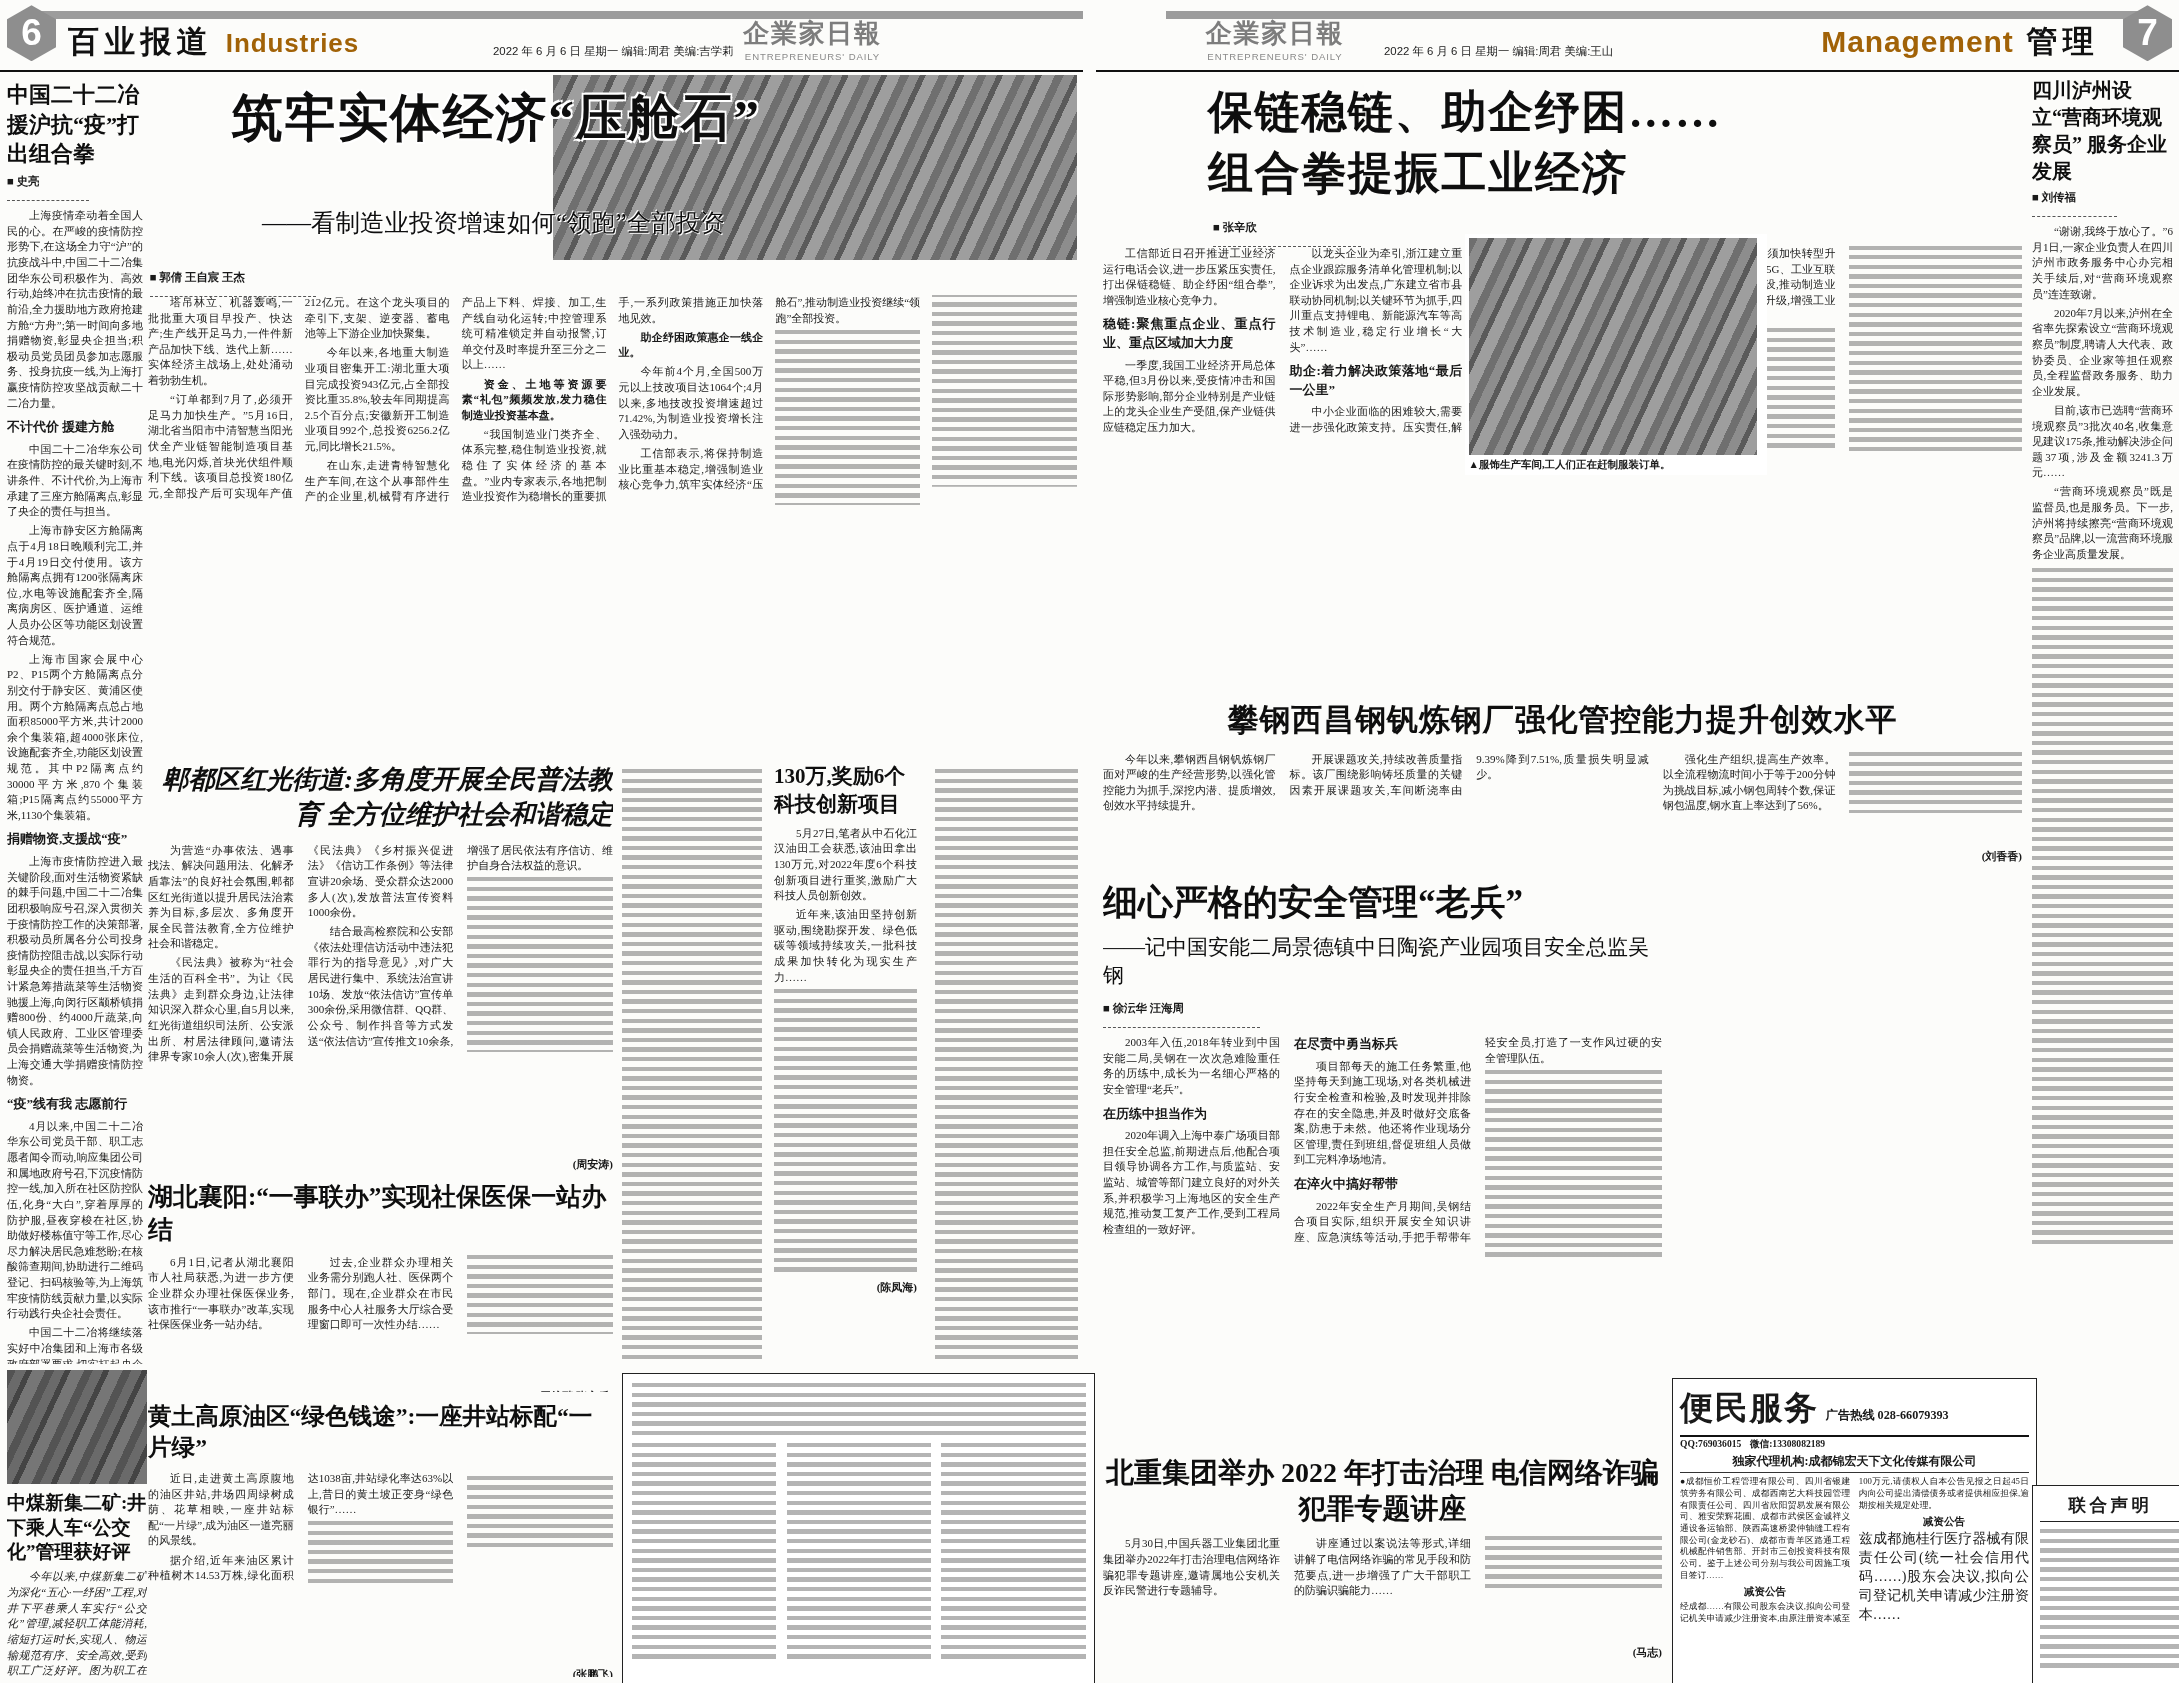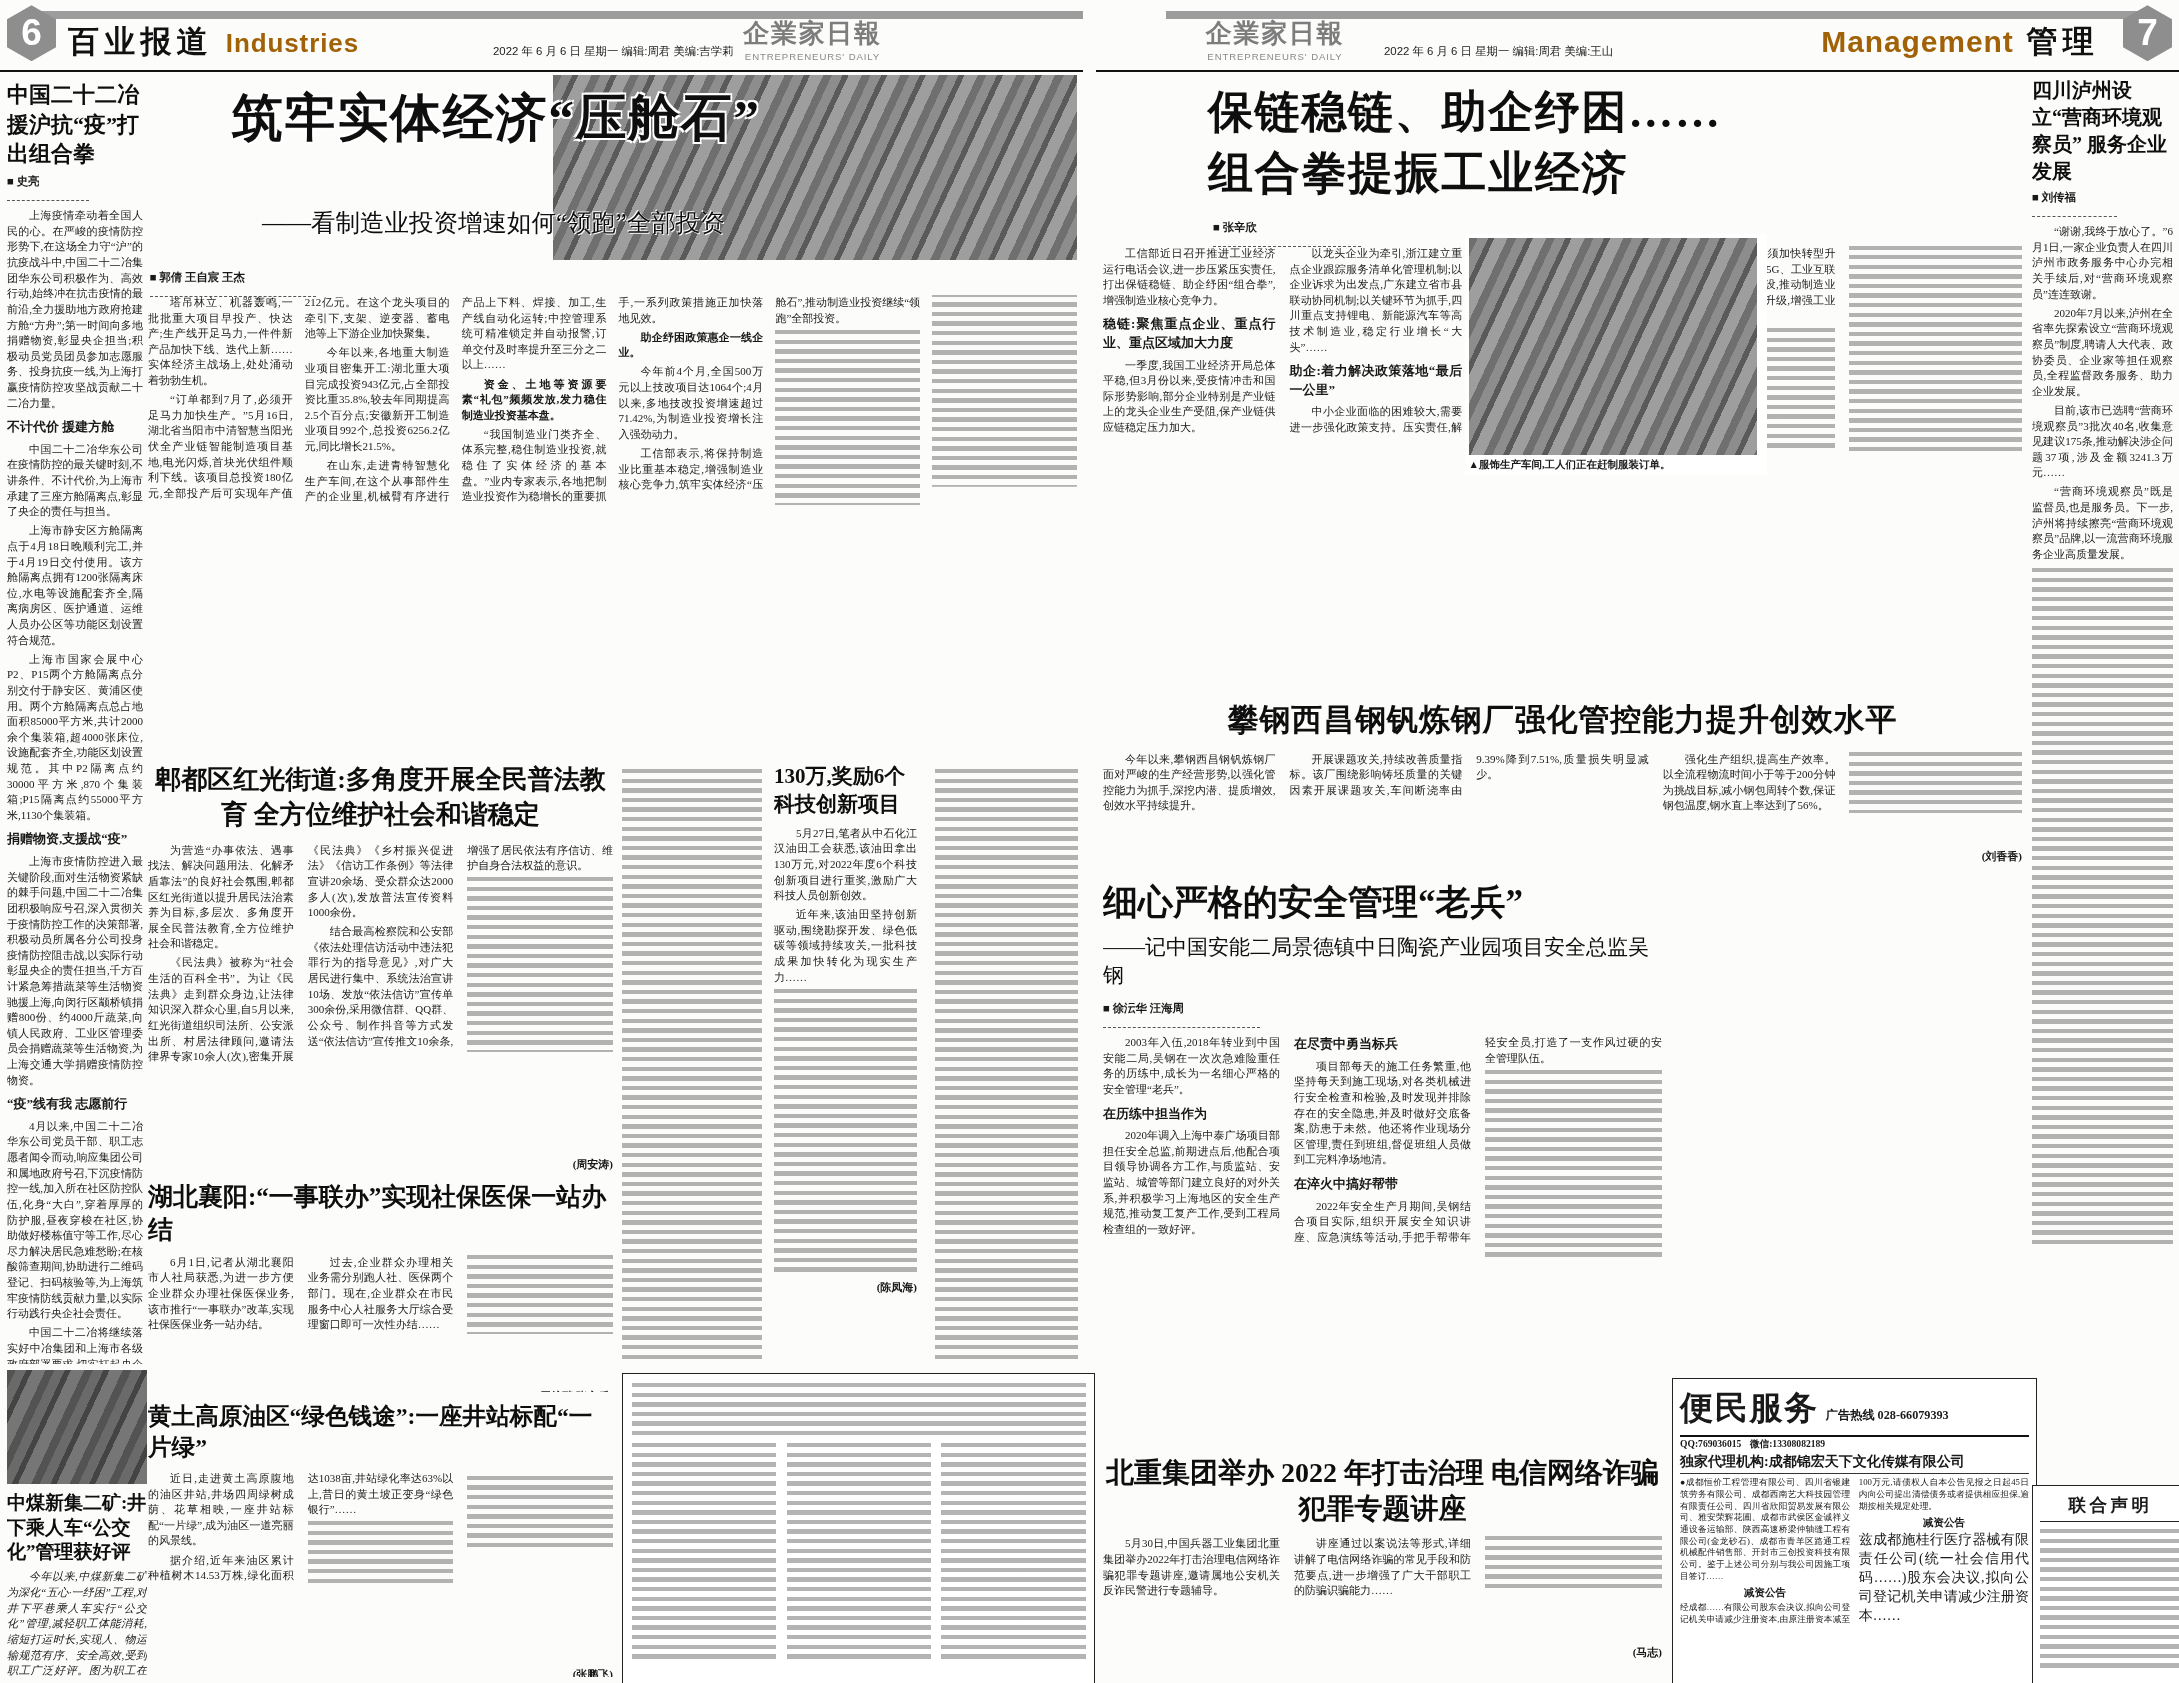--- a/index.html
+++ b/index.html
@@ -97,21 +97,21 @@
         <p class="b">资金、土地等资源要素“礼包”频频发放,发力稳住制造业投资基本盘。</p>
         <p>“我国制造业门类齐全、体系完整,稳住制造业投资,就稳住了实体经济的基本盘。”业内专家表示,各地把制造业投资作为稳增长的重要抓手,一系列政策措施正加快落地见效。</p>
         <p class="b">助企纾困政策惠企一线企业。</p>
         <p>今年前4个月,全国500万元以上技改项目达1064个;4月以来,多地技改投资增速超过71.42%,为制造业投资增长注入强劲动力。</p>
         <p>工信部表示,将保持制造业比重基本稳定,增强制造业核心竞争力,筑牢实体经济“压舱石”,推动制造业投资继续“领跑”全部投资。</p>
         <div class="fill" style="height:367px;"></div>
       </div>
     </div>
 
     <div class="abs" style="left:148px;top:762px;width:465px;height:412px;">
-      <h2 style="font-size:26px;line-height:1.35;text-align:center;">郫都区红光街道:多角度开展全民普法教育 全方位维护社会和谐稳定</h2>
+      <h2 style="font-size:26px;line-height:1.35;text-align:right;font-style:italic;">郫都区红光街道:多角度开展全民普法教育 全方位维护社会和谐稳定</h2>
       <div class="body cols3" style="height:311px;margin-top:10.5px;">
         <p>为营造“办事依法、遇事找法、解决问题用法、化解矛盾靠法”的良好社会氛围,郫都区红光街道以提升居民法治素养为目标,多层次、多角度开展全民普法教育,全方位维护社会和谐稳定。</p>
         <p>《民法典》被称为“社会生活的百科全书”。为让《民法典》走到群众身边,让法律知识深入群众心里,自5月以来,红光街道组织司法所、公安派出所、村居法律顾问,邀请法律界专家10余人(次),密集开展《民法典》《乡村振兴促进法》《信访工作条例》等法律宣讲20余场、受众群众达2000多人(次),发放普法宣传资料1000余份。</p>
         <p>结合最高检察院和公安部《依法处理信访活动中违法犯罪行为的指导意见》,对广大居民进行集中、系统法治宣讲10场、发放“依法信访”宣传单300余份,采用微信群、QQ群、公众号、制作抖音等方式发送“依法信访”宣传推文10余条,增强了居民依法有序信访、维护自身合法权益的意识。</p>
         <div class="fill" style="height:175px;"></div>
       </div>
       <div class="sig">(周安涛)</div>
     </div>
 
     <div class="abs" style="left:148px;top:1181px;width:465px;height:211px;">
@@ -235,21 +235,21 @@
 
     <div class="abs box" style="left:576px;top:1378px;width:349px;height:300px;padding:7px;">
       <div style="display:flex;align-items:baseline;gap:7px;border-bottom:2.6px solid #111;padding-bottom:3.5px;">
         <div style="font-size:33px;font-weight:bold;letter-spacing:1.7px;">便民服务</div>
         <div style="font-size:12.2px;font-weight:bold;">广告热线 028-66079393</div>
       </div>
       <div style="font-size:9.6px;font-weight:bold;margin-top:1.7px;display:flex;gap:8.7px;">
         <span>QQ:769036015</span>
         <span>微信:13308082189</span>
       </div>
-      <div style="font-size:14px;font-weight:bold;border-bottom:0.9px solid #333;padding:1.7px 0;">独家代理机构:成都锦宏天下文化传媒有限公司</div>
+      <div style="font-size:12px;font-weight:bold;border-bottom:0.9px solid #333;padding:1.7px 0;text-align:center;">独家代理机构:成都锦宏天下文化传媒有限公司</div>
       <div style="column-count:2;column-gap:8.7px;margin-top:3.5px;height:208px;overflow:hidden;">
         <p style="font-size:8.7px;line-height:1.35;margin:0;text-align:justify;">●成都恒价工程管理有限公司、四川省银建筑劳务有限公司、成都西南艺大科技园管理有限责任公司、四川省欣阳贸易发展有限公司、雅安荣辉花圃、成都市武侯区金诚祥义通设备运输部、陕西高速桥梁仲轴缝工程有限公司(金龙砂石)、成都市青羊区路通工程机械配件销售部、开封市三创投资科技有限公司。鉴于上述公司分别与我公司因施工项目签订……</p>
         <p style="font-size:10.5px;font-weight:bold;text-align:center;margin:3.5px 0 1.7px;">减资公告</p>
         <p style="font-size:8.7px;line-height:1.35;margin:0;text-align:justify;">经成都……有限公司股东会决议,拟向公司登记机关申请减少注册资本,由原注册资本减至100万元,请债权人自本公告见报之日起45日内向公司提出清偿债务或者提供相应担保,逾期按相关规定处理。</p>
         <p style="font-size:10.5px;font-weight:bold;text-align:center;margin:3.5px 0 1.7px;">减资公告</p>
         <p style="font-size:14px;line-height:1.35;margin:0;text-align:justify;">兹成都施桂行医疗器械有限责任公司(统一社会信用代码……)股东会决议,拟向公司登记机关申请减少注册资本……</p>
       </div>
     </div>
 
     <div class="abs" style="left:936px;top:77px;width:141px;height:1389px;">

